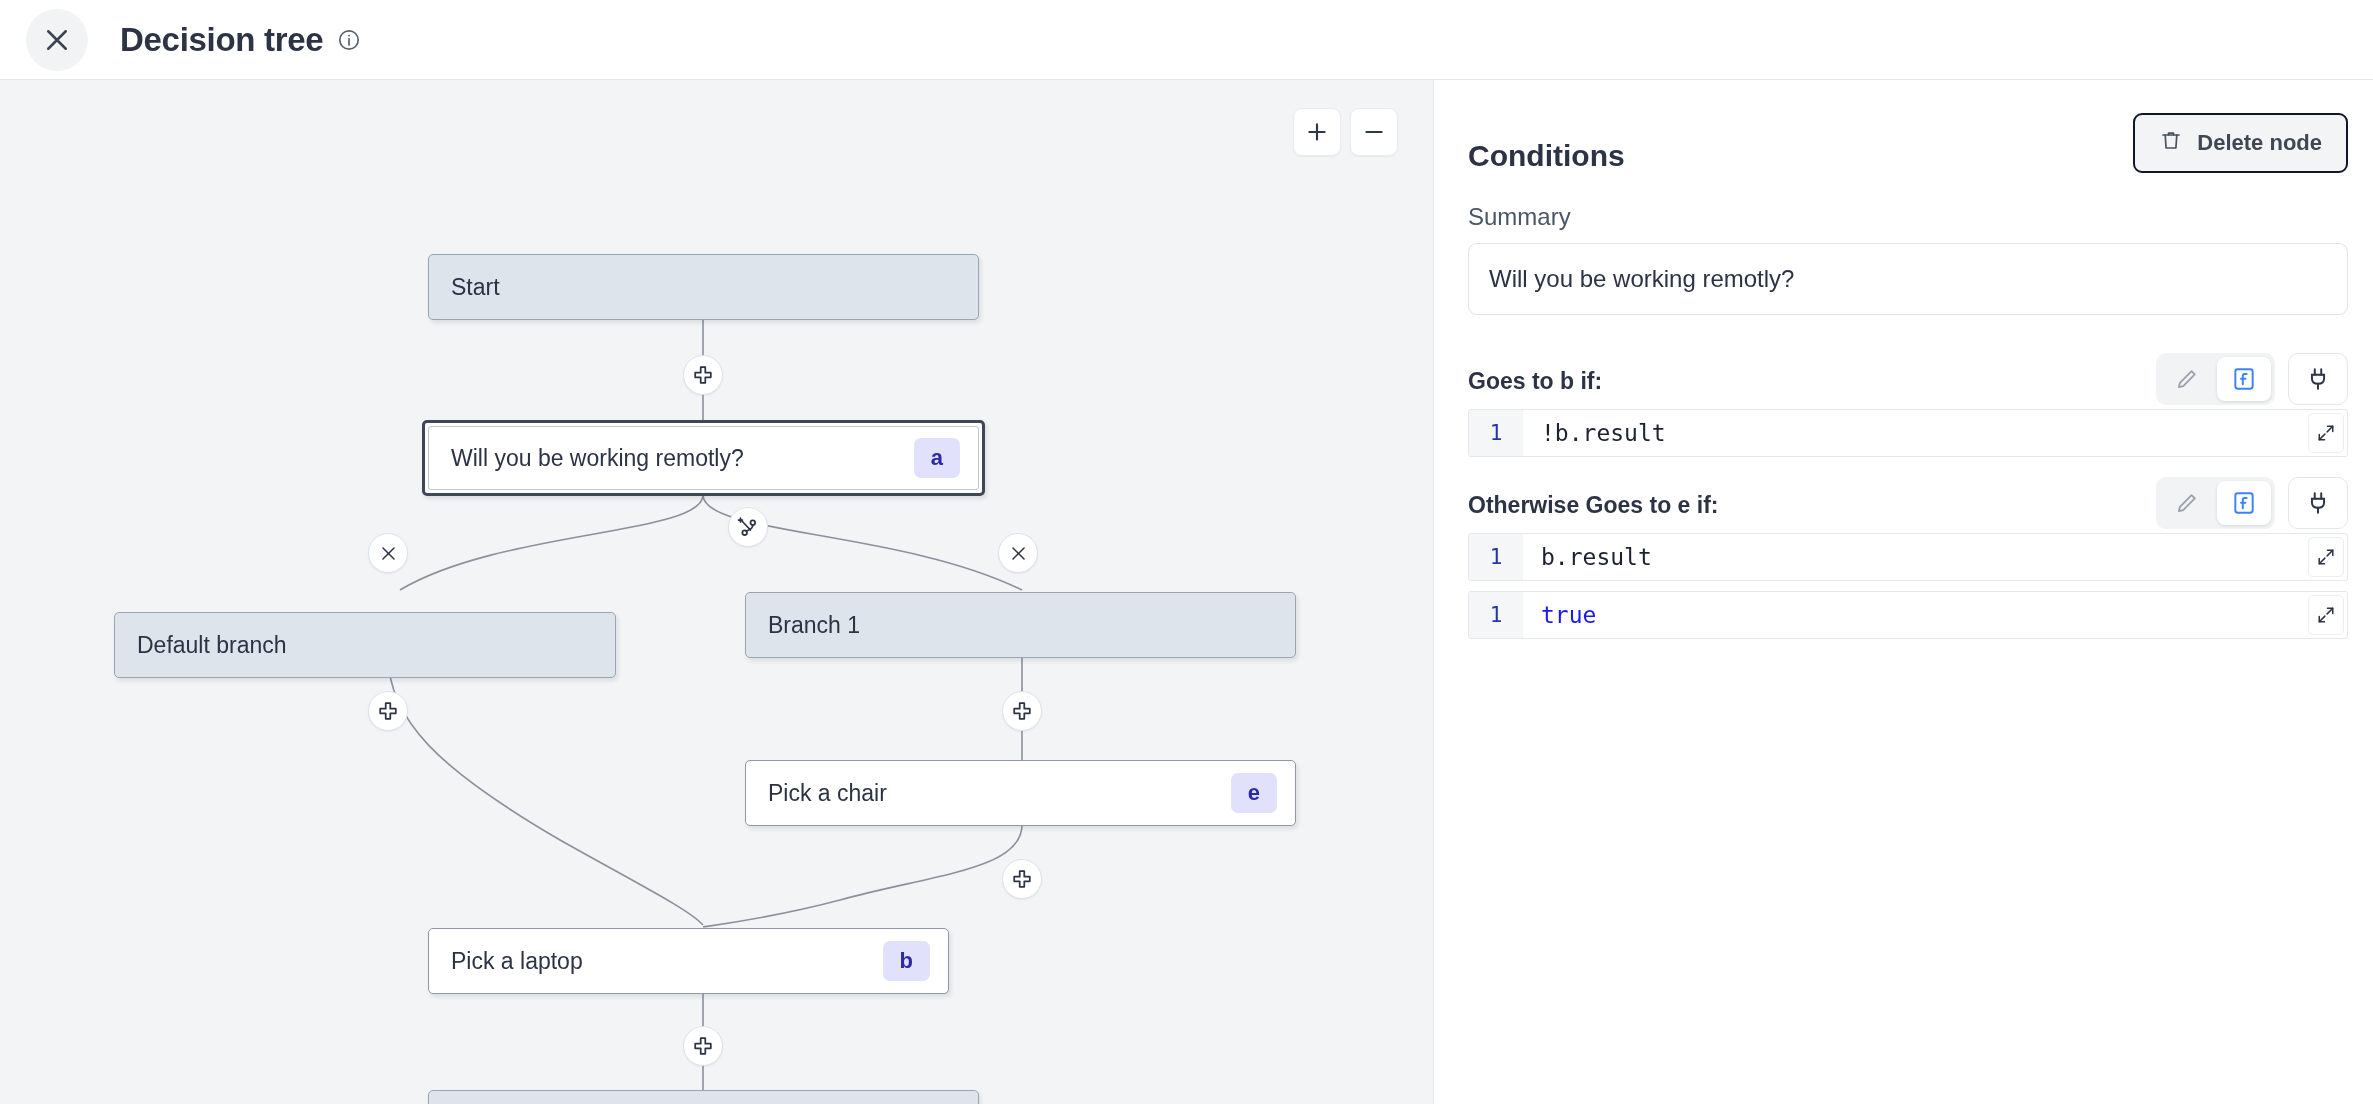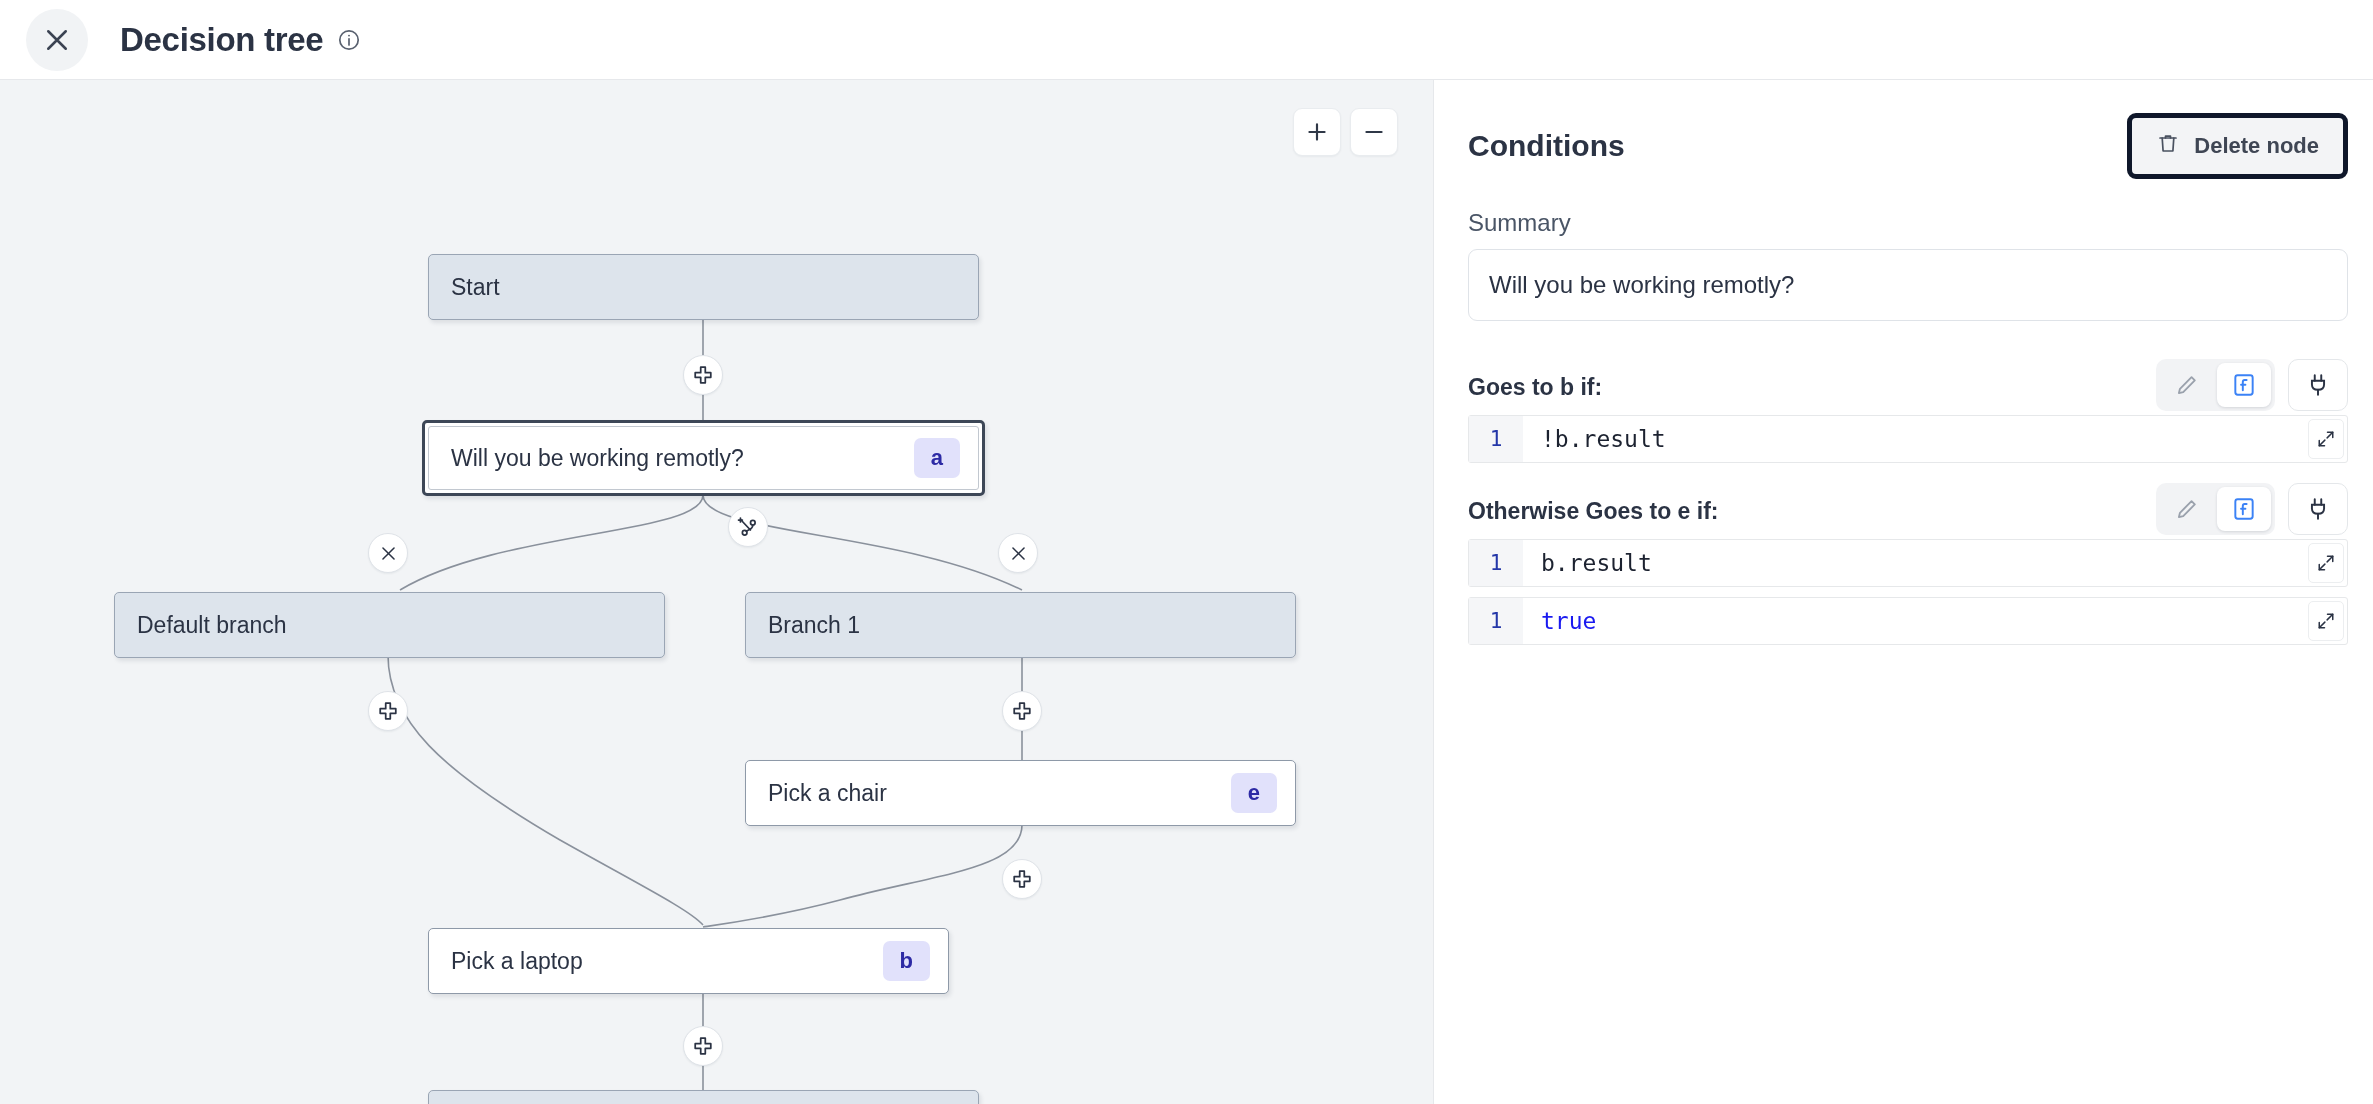--- a/index.html
+++ b/index.html
@@ -145,33 +145,33 @@
   
   .panel {
     width: 938px;
     height: 1024px;
     background: #ffffff;
     padding: 33px 24px 0 34px;
     overflow: hidden;
   }
   .panel-head {
     display: flex;
-    align-items: center;
+    align-items: flex-end;
     justify-content: space-between;
     margin-bottom: 30px;
   }
   .panel-title {
     font-size: 30px;
     font-weight: bold;
     color: #2b3344;
   }
   .delete-btn {
     display: flex; align-items: center; gap: 14px;
     background: #f3f4f6;
-    border: 5px solid #0f172a;
+    border: 2px solid #0f172a;
     border-radius: 9px;
     padding: 13px 24px;
     font-size: 22px;
     font-weight: bold;
     color: #3f4654;
     cursor: pointer;
   }
   .field-label {
     font-size: 24px;
     color: #4a5566;
@@ -345,21 +345,21 @@
       <span class="label">Start</span>
     </div>
 
     <div class="node selected" style="left:422px; top:340px; width:563px; height:76px;">
       <div class="inner">
         <span class="label">Will you be working remotly?</span>
         <span class="badge">a</span>
       </div>
     </div>
 
-    <div class="node terminal" style="left:114px; top:512px; width:551px; height:66px;">
+    <div class="node terminal" style="left:114px; top:532px; width:502px; height:66px;">
       <span class="label">Default branch</span>
     </div>
 
     <div class="node terminal" style="left:745px; top:512px; width:551px; height:66px;">
       <span class="label">Branch 1</span>
     </div>
 
     <div class="node step" style="left:745px; top:680px; width:551px; height:66px;">
       <span class="label">Pick a chair</span>
       <span class="badge">e</span>

